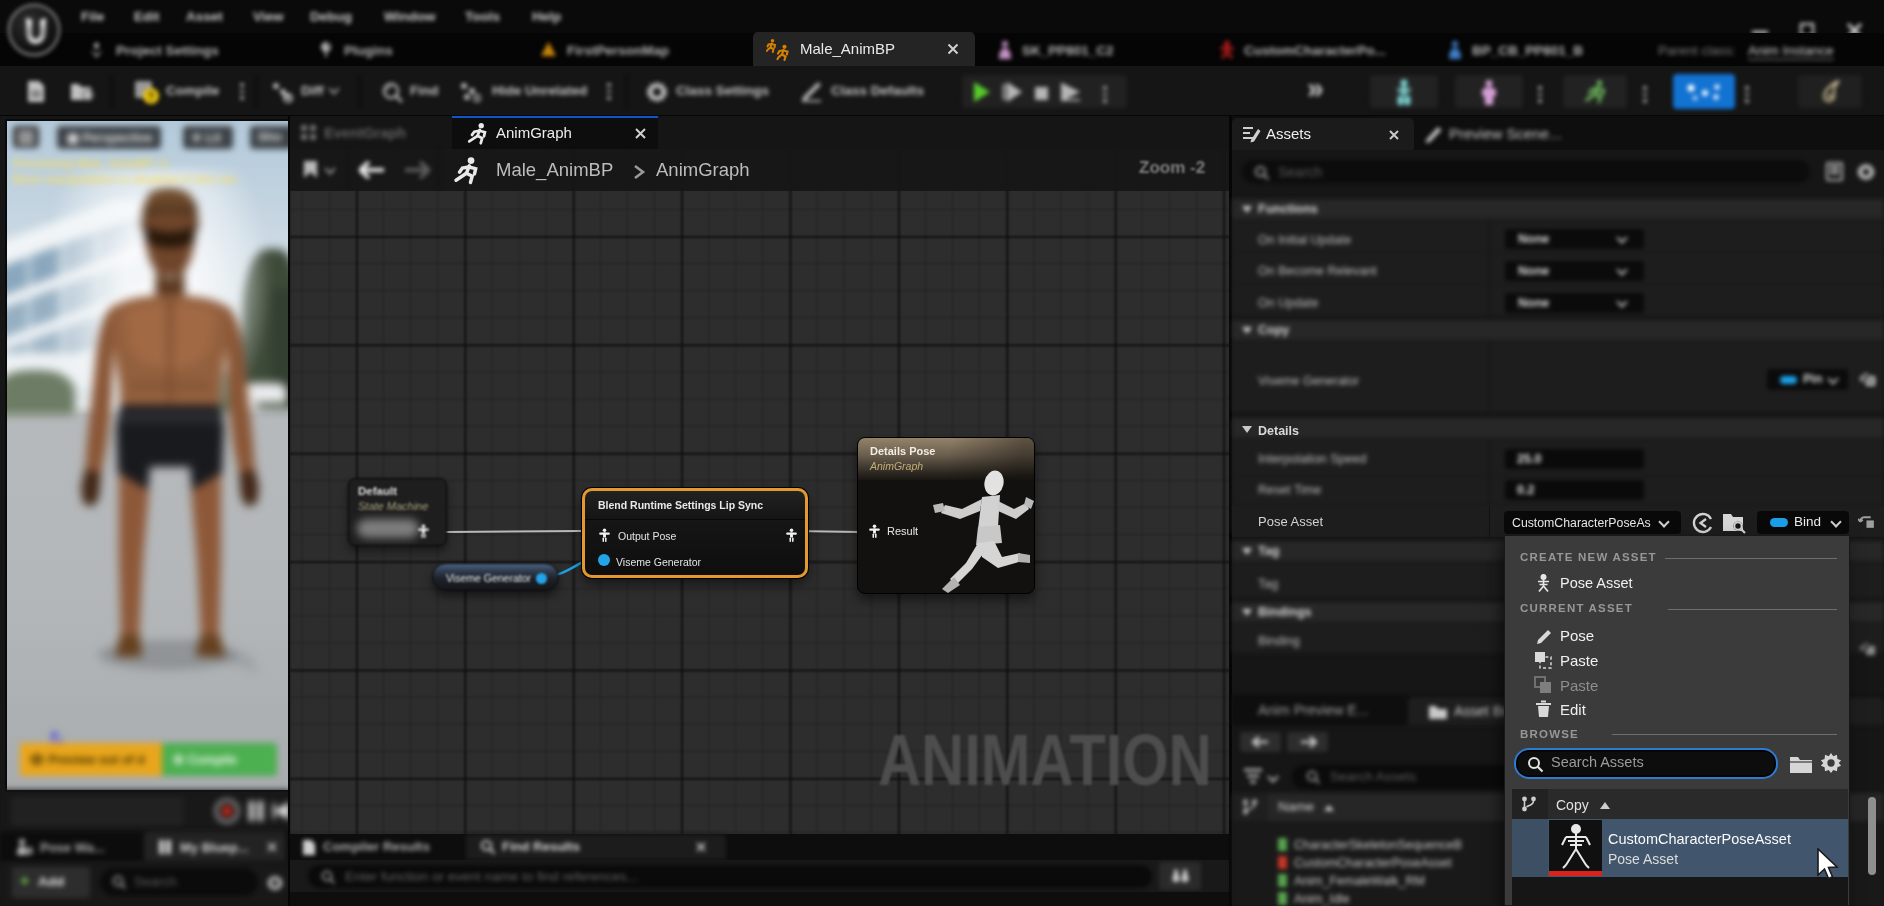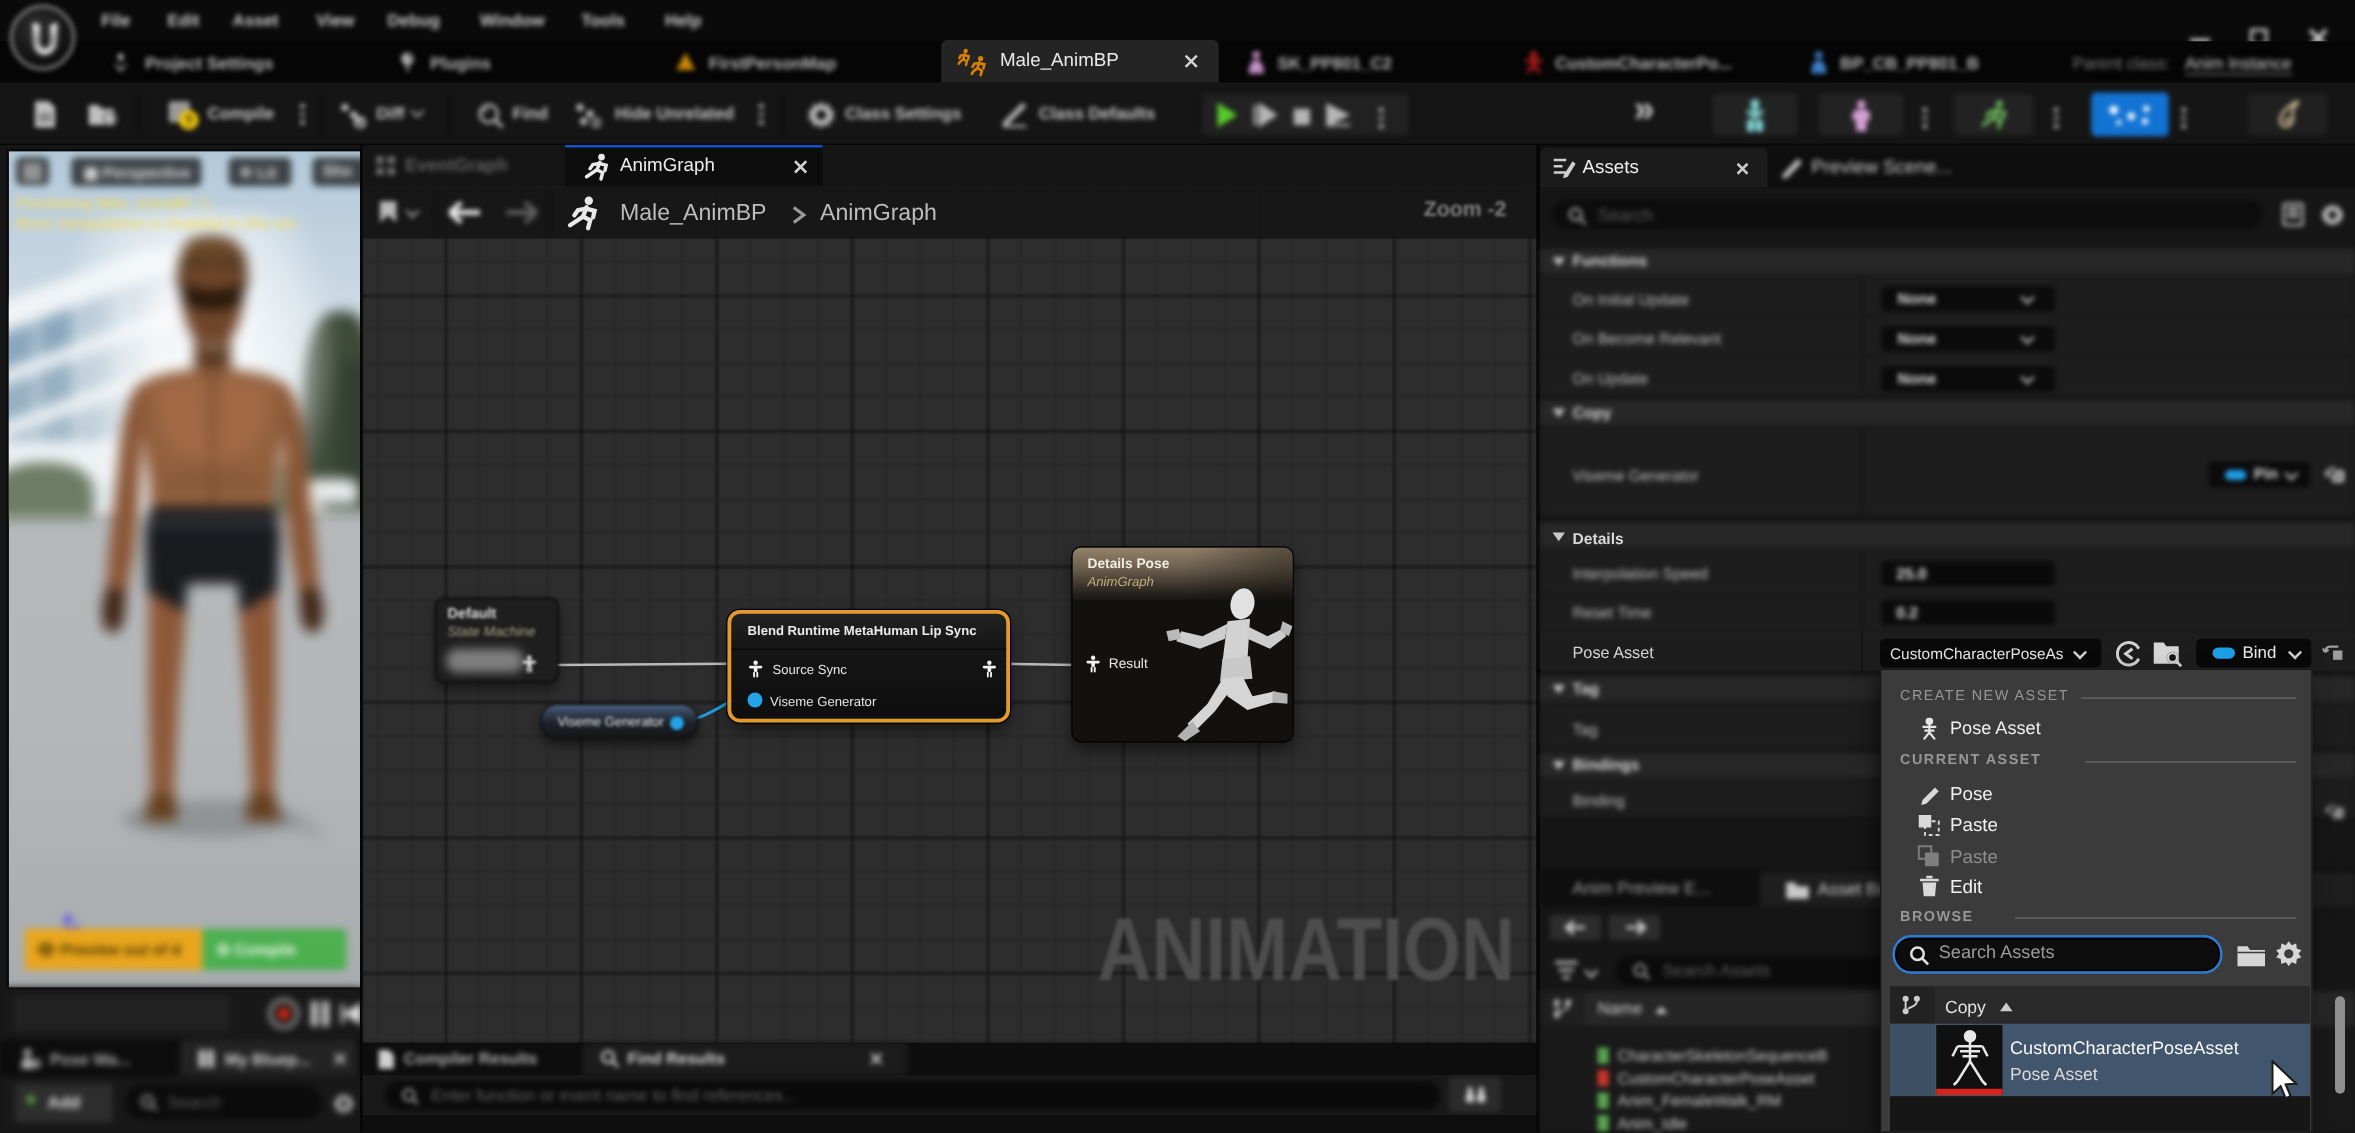--- a/index.html
+++ b/index.html
@@ -452,32 +452,32 @@
         </g>
       </svg>
  </div>
 
  <div class="a b1" style="left:142px;top:447px;width:127px;height:28px;border-radius:14px;border:1px solid #080808;background:linear-gradient(180deg,#4a6284 0%,#2e394a 30%,#1d2128 58%,#14161a 100%);box-shadow:0 5px 8px rgba(0,0,0,.5)">
   <span class="a txt" style="left:13px;top:8px;font-size:10.5px;color:#eaeaea">Viseme Generator</span>
   <div class="a" style="left:103px;top:9px;width:11px;height:11px;border-radius:50%;background:#23a3e8"></div>
  </div>
 
  <div class="a" style="left:292px;top:372px;width:226px;height:90px;border-radius:10px;border:3px solid #e3992e;background:linear-gradient(180deg,#222 0%,#161616 30%,#0e0e0e 100%);box-shadow:0 0 0 1px #000,0 6px 12px rgba(0,0,0,.5)">
-  <span class="a txt" style="left:13px;top:8px;font-size:10.5px;font-weight:700;color:#e9e9e9">Blend Runtime MetaHuman Lip Sync</span>
+  <span class="a txt" style="left:13px;top:8px;font-size:10.5px;font-weight:700;color:#e9e9e9">Blend Runtime Settings Lip Sync</span>
   <div class="a" style="left:0;top:28px;width:220px;height:1px;background:#000;opacity:.6"></div>
   <svg class="a" style="left:13px;top:37px" width="13" height="15" viewBox="0 0 17 19">
         <g fill="#f2f2f2">
           <circle cx="8.5" cy="2.6" r="2.3"></circle>
           <rect x="1.5" y="5.6" width="14" height="3" rx="1.5"></rect>
           <rect x="6.6" y="5.6" width="3.8" height="6.6" rx="1.2"></rect>
           <rect x="5.9" y="12" width="2" height="6" rx="1"></rect>
           <rect x="9.2" y="12" width="2" height="6" rx="1"></rect>
         </g>
       </svg>
-  <span class="a txt" style="left:33px;top:39px;font-size:10.5px;color:#e3e3e3">Source Sync</span>
+  <span class="a txt" style="left:33px;top:39px;font-size:10.5px;color:#e3e3e3">Output Pose</span>
   <svg class="a" style="left:200px;top:37px" width="13" height="15" viewBox="0 0 17 19">
         <g fill="#f2f2f2">
           <circle cx="8.5" cy="2.6" r="2.3"></circle>
           <rect x="1.5" y="5.6" width="14" height="3" rx="1.5"></rect>
           <rect x="6.6" y="5.6" width="3.8" height="6.6" rx="1.2"></rect>
           <rect x="5.9" y="12" width="2" height="6" rx="1"></rect>
           <rect x="9.2" y="12" width="2" height="6" rx="1"></rect>
         </g>
       </svg>
   <div class="a" style="left:13px;top:63px;width:12px;height:12px;border-radius:50%;background:#23a3e8"></div>
@@ -728,21 +728,21 @@
  <span class="a txt" style="left:62px;top:355px;font-size:12.5px;color:#c9c9c9">Anim_Idle</span>
 </div>
 
 <svg class="a b2" style="left:1860px;top:373px" width="17" height="15" viewBox="0 0 17 15">
     <path d="M8 2 C4 2 2 5 2 8 M2 8 L0.5 5 M2 8 L5 7" stroke="#8e8e8e" stroke-width="1.8" fill="none"></path>
     <path d="M9 4 H15 V13 H6 V9" fill="#8e8e8e"></path>
   </svg>
 <div class="a" style="left:1868px;top:797px;width:8px;height:78px;background:#8f8f8f;border-radius:4px"></div>
 
 <div class="a" style="left:1504px;top:535px;width:346px;height:371px;background:#3b3b3b;border:1px solid #181818;box-shadow:-4px 6px 14px rgba(0,0,0,.55)"></div>
-<span class="a txt" style="left:1520px;top:551px;font-size:11.5px;font-weight:400;letter-spacing:1.2px;color:#979797">CREATE NEW ASSET</span>
+<span class="a txt" style="left:1520px;top:551px;font-size:11.5px;font-weight:700;letter-spacing:1.2px;color:#979797">CREATE NEW ASSET</span>
 <div class="a" style="left:1665px;top:558px;width:172px;height:1px;background:#6e6e6e"></div>
 <svg class="a" style="left:1534px;top:574px" width="19" height="19" viewBox="0 0 19 19">
     <g stroke="#e6e6e6" stroke-width="1.7" fill="none">
       <circle cx="9.5" cy="3" r="2.2" fill="#e6e6e6"></circle>
       <path d="M9.5 5.5 V12 M4 7.5 H15 M5.5 10.5 H13.5 M9.5 12 L5 17.5 M9.5 12 L14 17.5"></path>
     </g>
   </svg>
 <span class="a txt" style="left:1560px;top:575px;font-size:14.5px;color:#f0f0f0">Pose Asset</span>
 <span class="a txt" style="left:1520px;top:602px;font-size:11.5px;font-weight:700;letter-spacing:1.2px;color:#979797">CURRENT ASSET</span>
 <div class="a" style="left:1668px;top:609px;width:169px;height:1px;background:#6e6e6e"></div>

